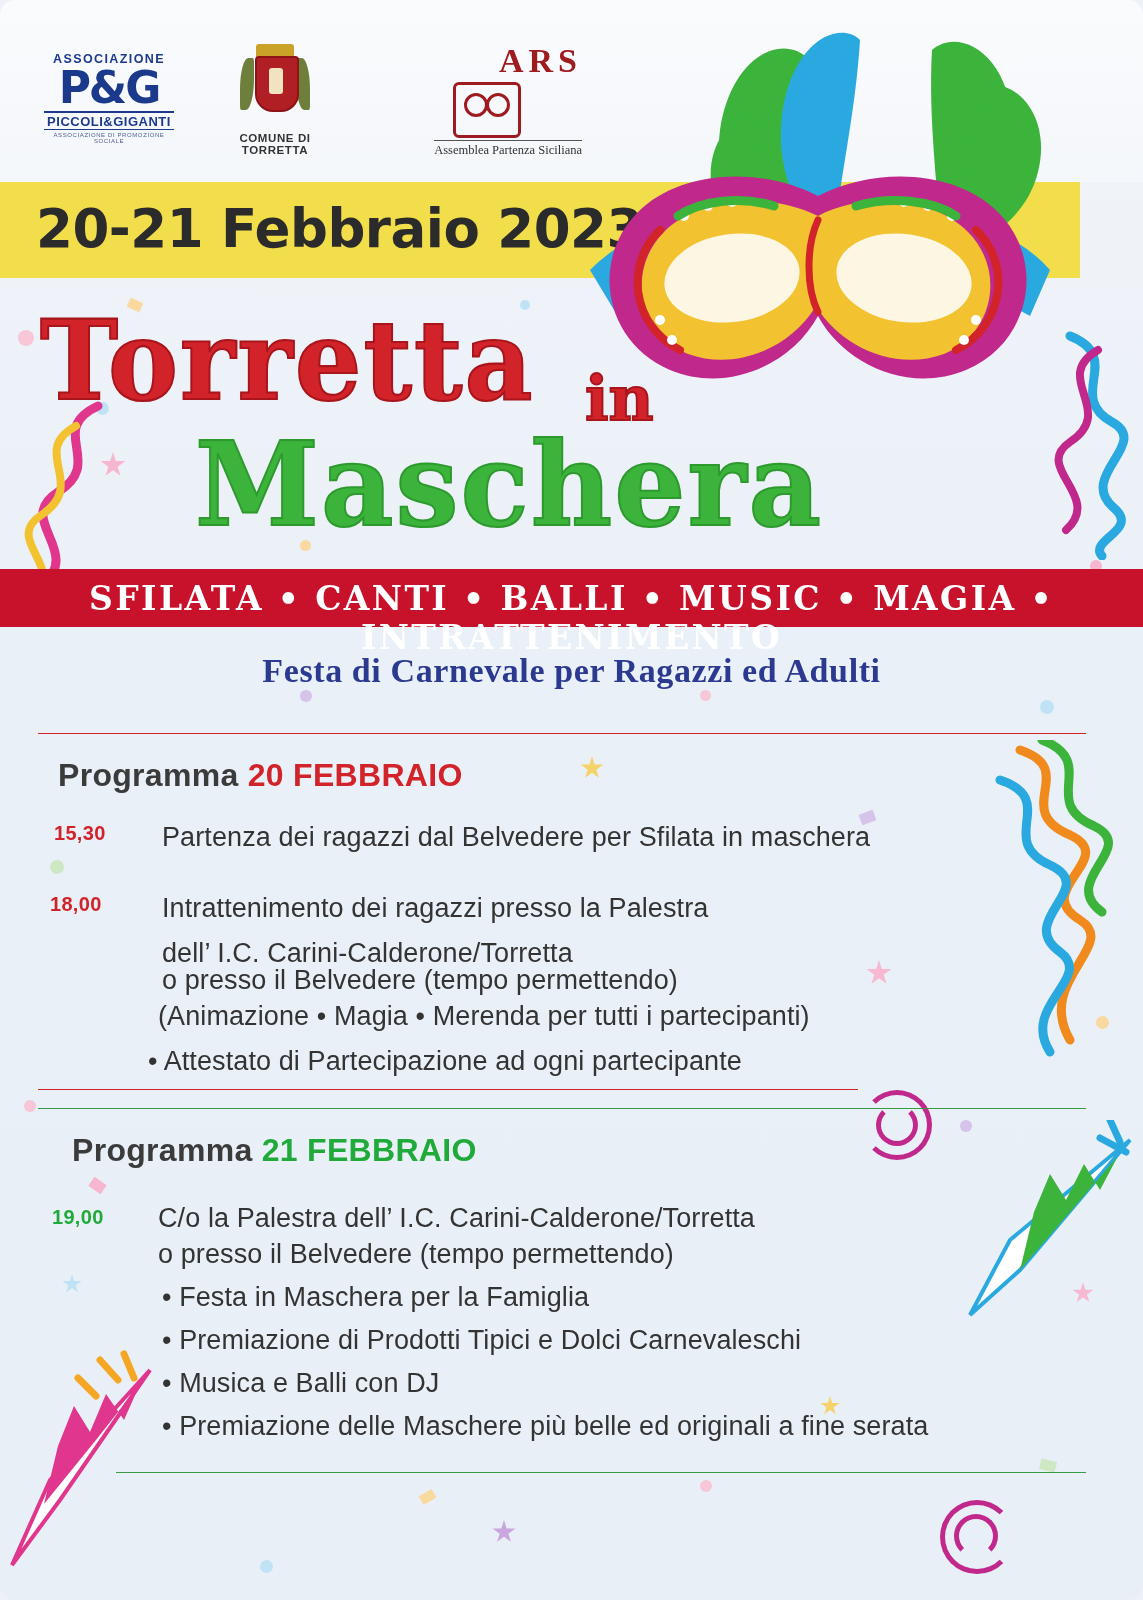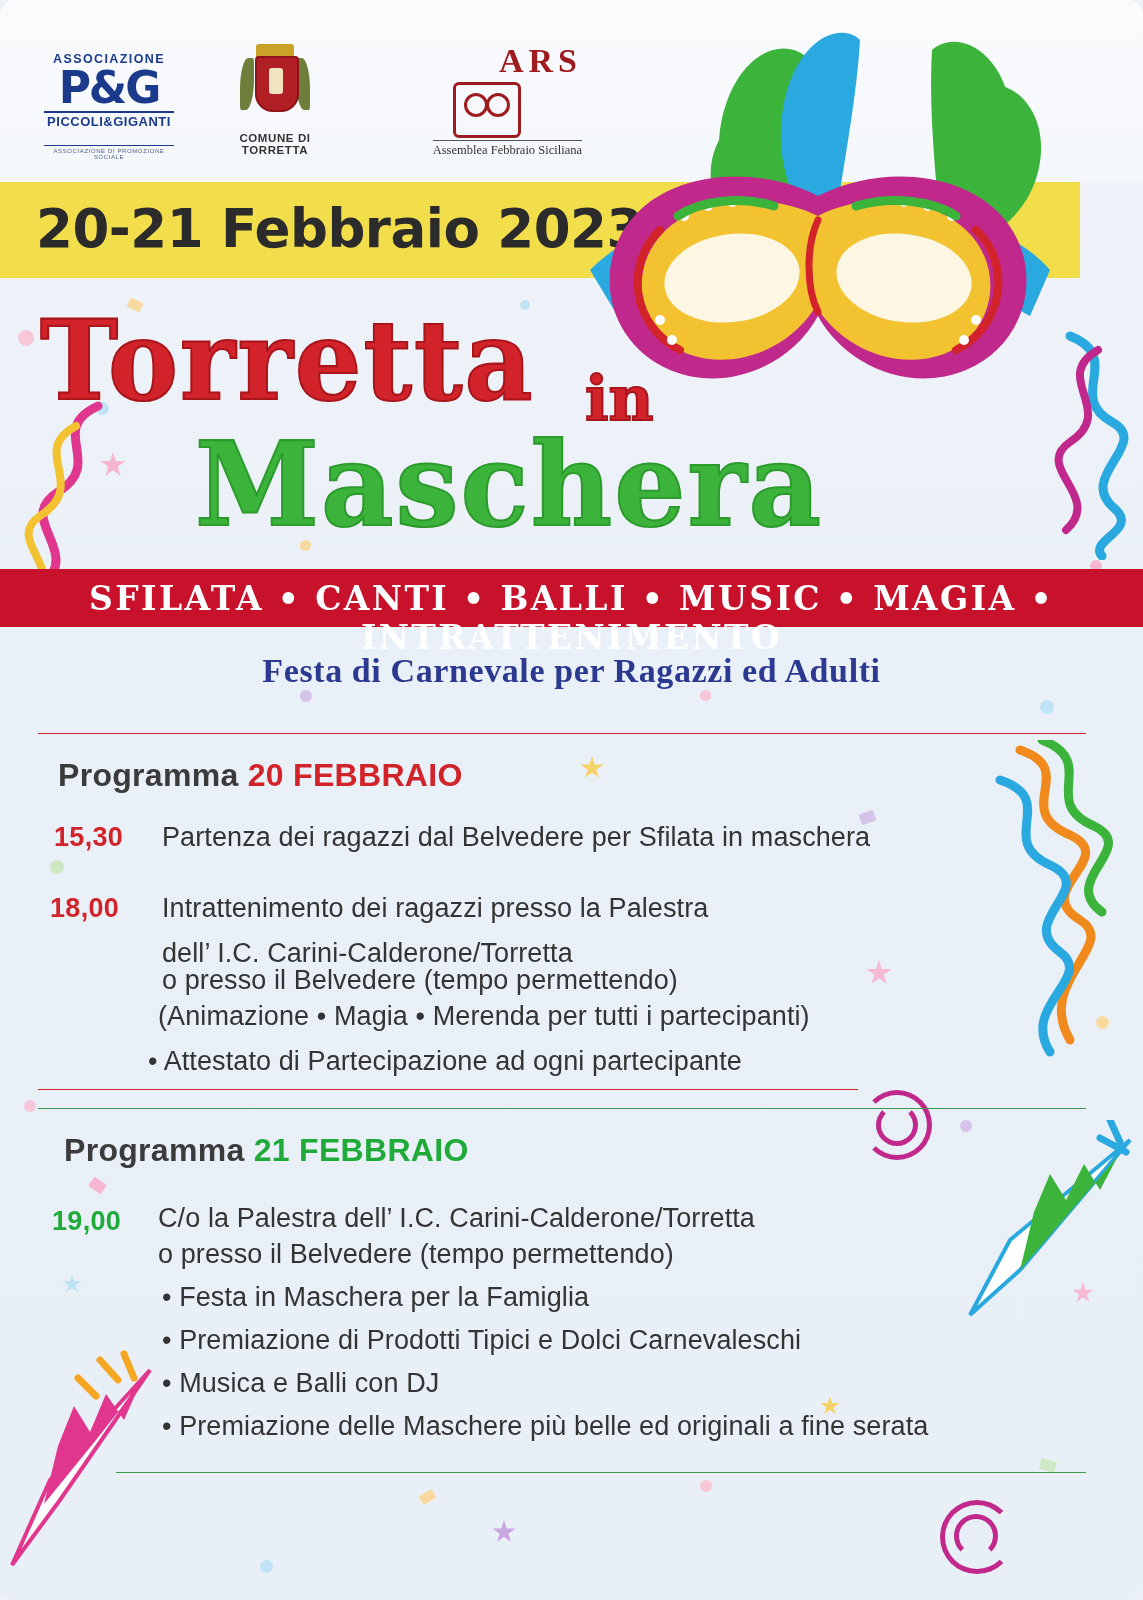--- a/index.html
+++ b/index.html
@@ -75,21 +75,21 @@
     color: #1b3a8c;
     font-family: "DejaVu Sans", sans-serif;
   }
   .logo-pg .lbl-bot {
     font-size: 13px;
     font-weight: bold;
     letter-spacing: .5px;
     color: #1b3a8c;
     border-top: 2px solid #1b3a8c;
     border-bottom: 1px solid #1b3a8c;
-    padding: 1px 0 16px;
+    padding: 1px 0 0;
     margin-top: 1px;
   }
   .logo-pg .lbl-sub {
     font-size: 6px;
     letter-spacing: .6px;
     color: #4b5f92;
     margin-top: 2px;
   }
 
   .logo-comune {
@@ -292,21 +292,21 @@
     font-size: 32px;
     font-weight: bold;
     color: #3b3b3b;
     letter-spacing: .3px;
   }
   .prog-head .day-red { color: #d2232a; }
   .prog-head .day-green { color: #1faa3a; }
 
   .time {
     position: absolute;
-    font-size: 27px;
+    font-size: 20px;
     font-weight: bold;
     letter-spacing: .3px;
   }
   .time.red { color: #d2232a; }
   .time.green { color: #1faa3a; }
 
   .line {
     position: absolute;
     font-size: 27px;
     color: #333;
@@ -414,21 +414,21 @@
         <div class="leafR"></div>
         <div class="crown"></div>
         <div class="shield"></div>
       </div>
       <div class="cap">COMUNE DI TORRETTA</div>
     </div>
 
     <div class="logo-ars">
       <div class="ars-word">ARS</div>
       <div class="ars-mark"></div>
-      <div class="ars-sub">Assemblea Febbraio Siciliana</div>
+      <div class="ars-sub">Assemblea Partenza Siciliana</div>
     </div>
   </div>
 
   <div class="date-band">
     <div class="date-text">20-21 Febbraio 2023</div>
   </div>
 
   <svg style="position:absolute;left:560px;top:20px;width:520px;height:430px;" viewBox="0 0 520 430">
 
     <path d="M250 40 C 220 10, 170 40, 160 110 C 152 170, 190 210, 220 235 C 230 180, 250 110, 250 40 Z" fill="#3cb43c"></path>
@@ -507,21 +507,21 @@
   <div class="line" style="left:162px;top:938px;">dell’ I.C. Carini-Calderone/Torretta</div>
   <div class="line" style="left:162px;top:965px;">o presso il Belvedere (tempo permettendo)</div>
   <div class="line" style="left:158px;top:1001px;">(Animazione • Magia • Merenda per tutti i partecipanti)</div>
 
   <div class="line" style="left:148px;top:1046px;">• Attestato di Partecipazione ad ogni partecipante</div>
 
   <div class="rule red" style="left:38px;top:1089px;width:820px;"></div>
 
   <div class="rule green" style="left:38px;top:1108px;width:1048px;"></div>
 
-  <div class="prog-head" style="left:64px;top:1132px;">
+  <div class="prog-head" style="left:72px;top:1132px;">
     <span>Programma </span><span class="day-green">21 FEBBRAIO</span>
   </div>
 
   <div class="time green" style="left:52px;top:1206px;">19,00</div>
   <div class="line" style="left:158px;top:1203px;">C/o la Palestra dell’ I.C. Carini-Calderone/Torretta</div>
   <div class="line" style="left:158px;top:1239px;">o presso il Belvedere (tempo permettendo)</div>
 
   <div class="line" style="left:162px;top:1282px;">• Festa in Maschera per la Famiglia</div>
   <div class="line" style="left:162px;top:1325px;">• Premiazione di Prodotti Tipici e Dolci Carnevaleschi</div>
   <div class="line" style="left:162px;top:1368px;">• Musica e Balli con DJ</div>

